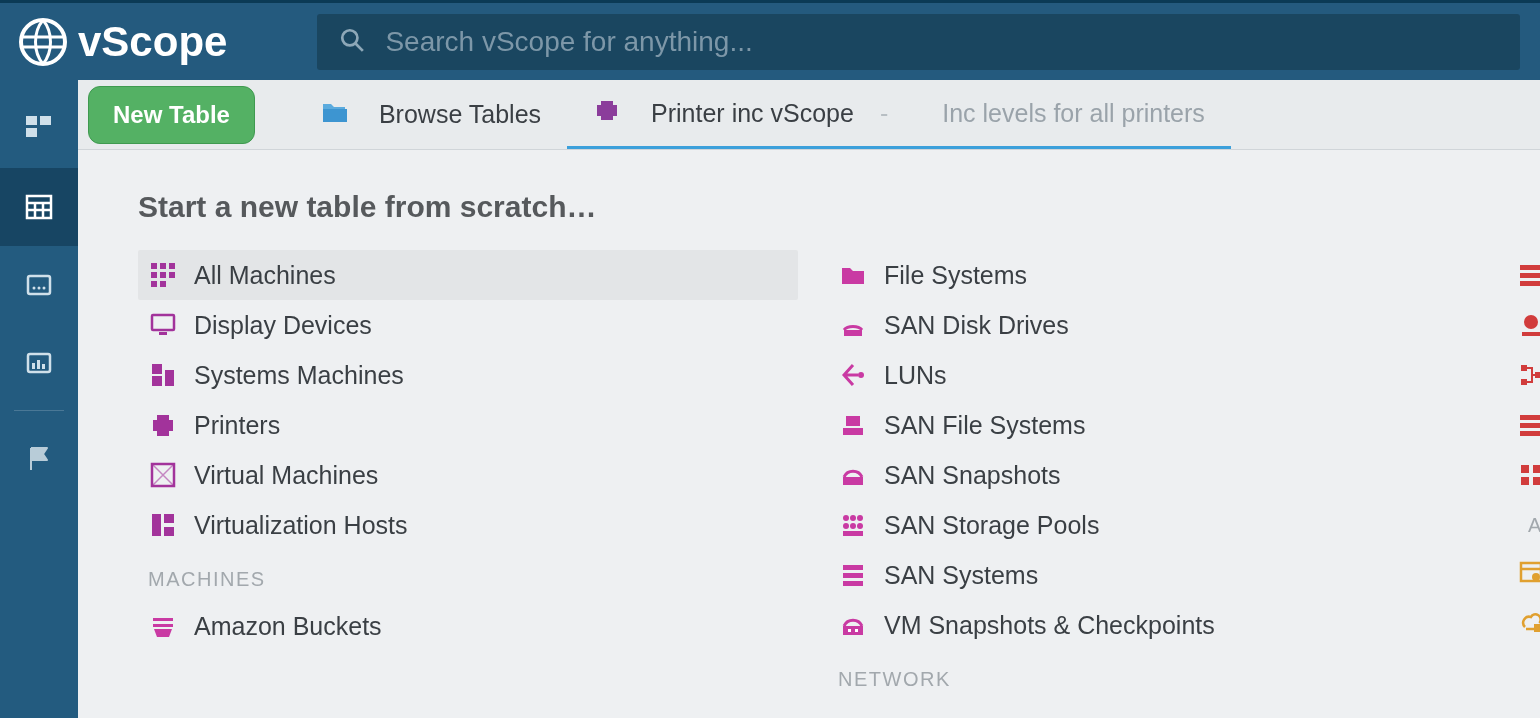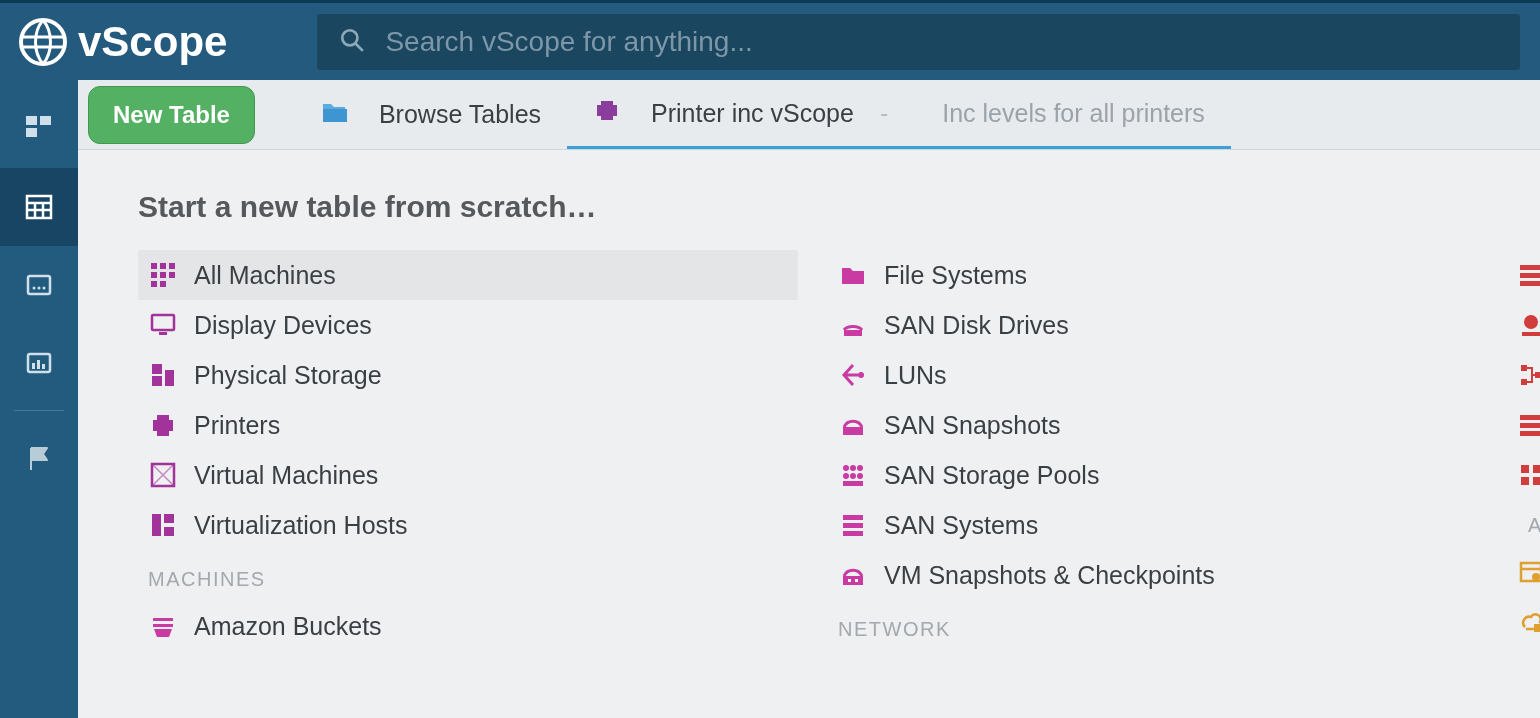--- a/index.html
+++ b/index.html
@@ -293,21 +293,21 @@
             <span>Display Devices</span>
           </div>
           <div class="list-item">
             <span class="licon">
               <svg width="26" height="26" viewBox="0 0 26 26">
                   <rect class="sq-pink" x="2" y="2" width="10" height="10"></rect>
                   <rect class="sq-pink" x="2" y="14" width="10" height="10"></rect>
                   <rect class="sq-pink" x="15" y="8" width="9" height="16"></rect>
                 </svg>
             </span>
-            <span>Physical Storage</span>
+            <span>Systems Machines</span>
           </div>
           <div class="list-item">
             <span class="licon">
               <svg width="26" height="26" viewBox="0 0 26 26">
                   <rect class="sq-pink" x="3" y="8" width="20" height="11"></rect>
                   <rect class="sq-pink" x="7" y="3" width="12" height="5"></rect>
                   <rect class="sq-pink" x="7" y="17" width="12" height="7"></rect>
                 </svg>
             </span>
             <span>Printers</span>
@@ -364,20 +364,29 @@
             <span>SAN Disk Drives</span>
           </div>
           <div class="list-item">
             <span class="licon">
               <svg width="26" height="26" viewBox="0 0 26 26">
                   <path d="M13 3 L4 13 L13 23 M4 13 H18" stroke="#c93aa3" stroke-width="3" fill="none"></path>
                   <circle cx="21" cy="13" r="3" fill="#c93aa3"></circle>
                 </svg>
             </span>
             <span>LUNs</span>
+          </div>
+          <div class="list-item">
+            <span class="licon">
+              <svg width="26" height="26" viewBox="0 0 26 26">
+                  <rect x="6" y="4" width="14" height="10" fill="#c93aa3"></rect>
+                  <rect x="3" y="16" width="20" height="7" fill="#c93aa3"></rect>
+                </svg>
+            </span>
+            <span>SAN File Systems</span>
           </div>
           <div class="list-item">
             <span class="licon">
               <svg width="26" height="26" viewBox="0 0 26 26">
                   <path d="M4 15 A10 10 0 0 1 22 15" fill="none" stroke="#c93aa3" stroke-width="3"></path>
                   <rect x="3" y="15" width="20" height="8" fill="#c93aa3"></rect>
                   <line x1="8" y1="19" x2="8" y2="19" stroke="#fff"></line>
                 </svg>
             </span>
             <span>SAN Snapshots</span>

